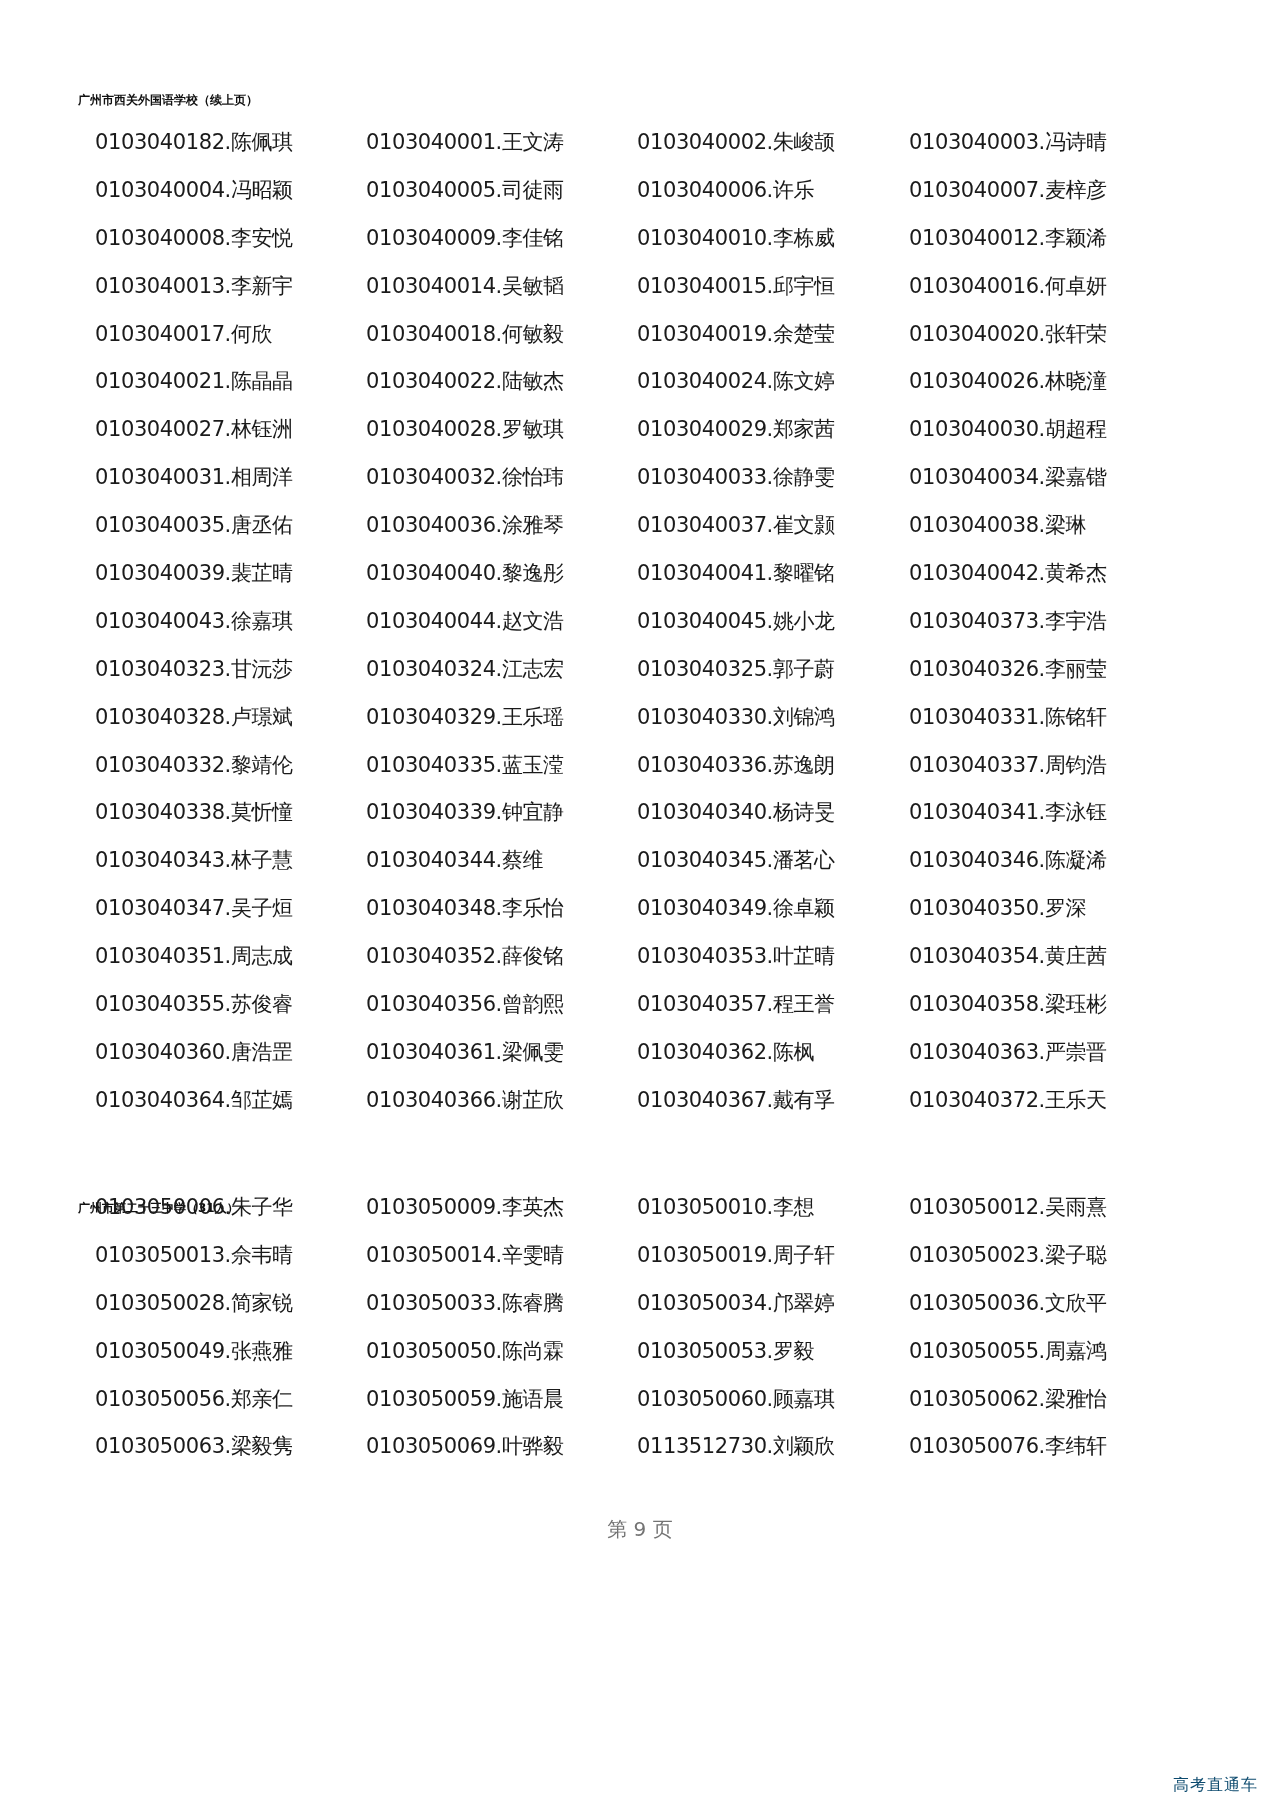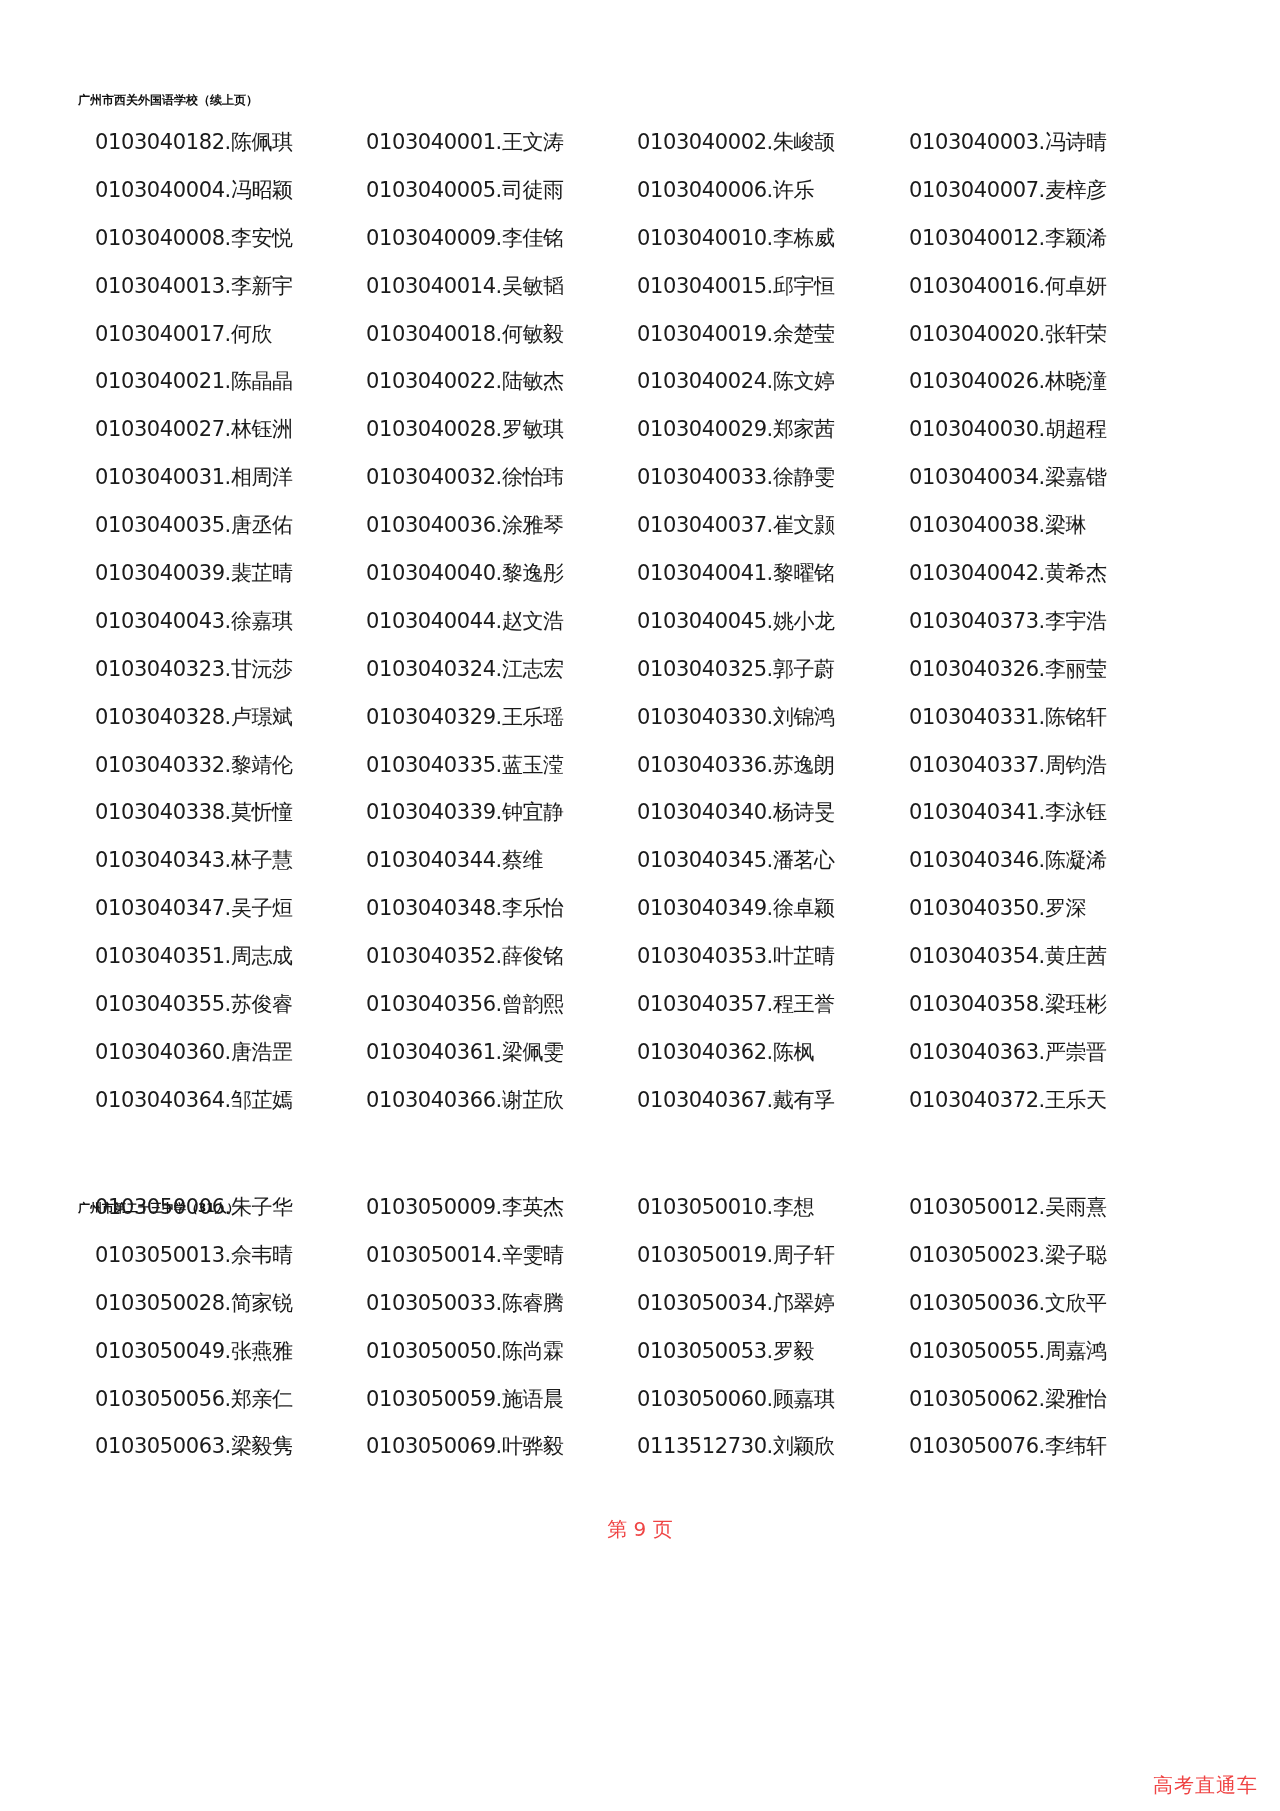--- a/index.html
+++ b/index.html
@@ -19,25 +19,25 @@
       grid-template-columns: 271px 271px 272px 272px;
       grid-auto-rows: 47.9px;
     }
     .entry {
       font-size: 21px; line-height: 30px; white-space: nowrap;
       letter-spacing: -0.4px; color: #1a1a1a;
     }
     .entry .sep { margin: 0; }
     .page-number {
       position: absolute; left: 0; width: 1280px; top: 1516px;
-      text-align: center; font-size: 20px; line-height: 26px; color: #ef4444;
+      text-align: center; font-size: 20px; line-height: 26px; color: #737373;
     }
     .watermark {
       position: absolute; right: 22px; top: 1772px;
-      font-size: 20px; color: #ef4444; line-height: 26px; letter-spacing: 1px;
+      font-size: 16px; color: #0c4a6e; line-height: 26px; letter-spacing: 1px;
     }
   </style>
 </head>
 <body>
 
 <div>
   <div class="section-heading" style="top:88px;">广州市西关外国语学校（续上页）</div>
   <div class="grid" id="grid-0" style="top:127px;">
       <div class="entry"><span>0103040182</span><span class="sep">.</span><span>陈佩琪</span></div>
       <div class="entry"><span>0103040001</span><span class="sep">.</span><span>王文涛</span></div>

